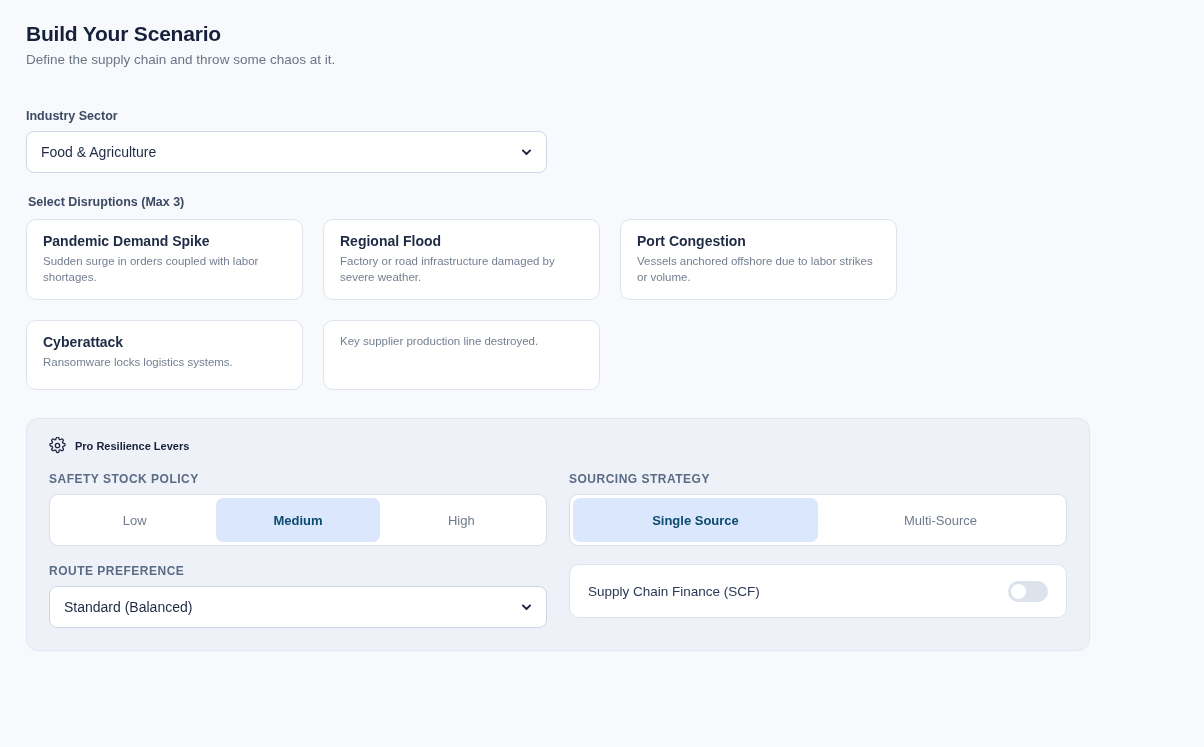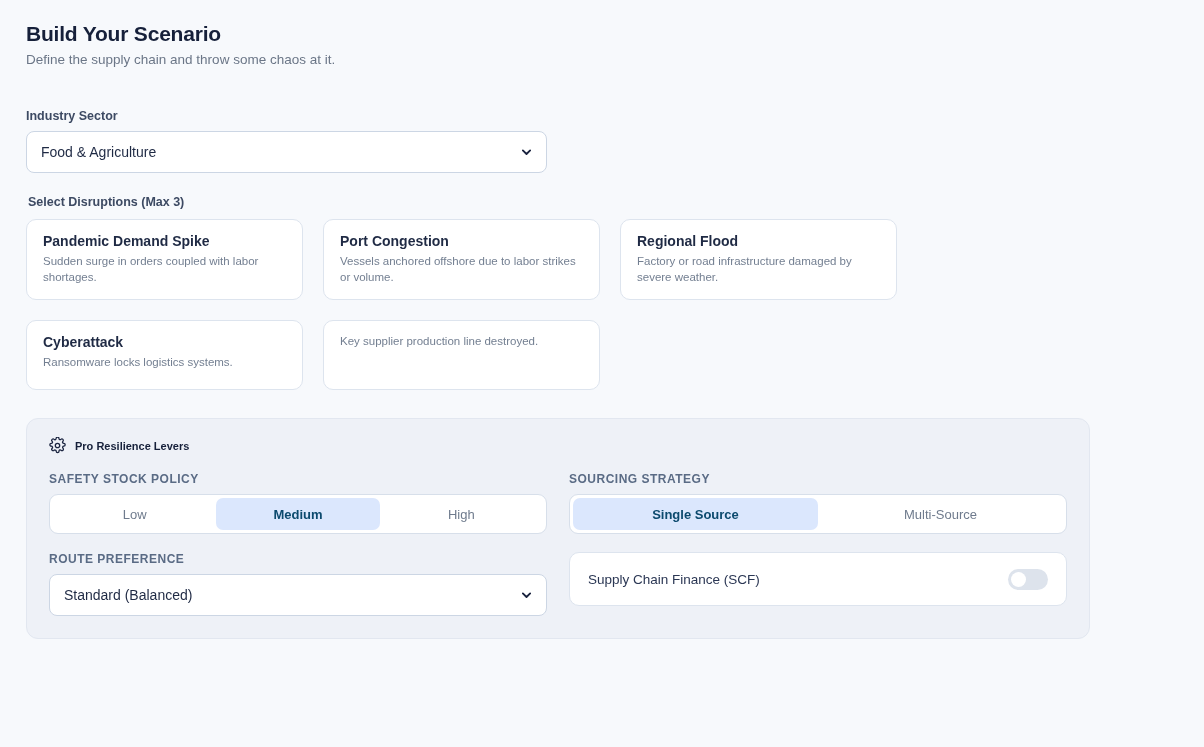--- a/index.html
+++ b/index.html
@@ -62,21 +62,21 @@
   .panel-title { font-size:11px; font-weight:bold; color:#16203a; }
 
   .lever-grid { display:flex; gap:22px; }
   .lever-col { flex:1 1 0; }
   .lever-label {
     font-size:12px; font-weight:bold; color:#5a6b85;
     letter-spacing:0.5px; text-transform:uppercase; margin-bottom:8px;
   }
   .seg {
     display:flex; background:#ffffff; border:1px solid #d7dfea;
-    border-radius:9px; padding:3px; height:40px; align-items:stretch;
+    border-radius:9px; padding:3px; height:52px; align-items:stretch;
   }
   .seg-item {
     flex:1 1 0; display:flex; align-items:center; justify-content:center;
     font-size:13px; color:#6f7b8d; border-radius:7px;
   }
   .seg-item.active { background:#dbe7fd; color:#0c4a6e; font-weight:bold; }
 
   .row2 { display:flex; gap:22px; margin-top:18px; }
   .toggle-card {
     flex:1 1 0; background:#ffffff; border:1px solid #dde4ee; border-radius:10px;
@@ -117,26 +117,26 @@
   </div>
 
   <div class="section-label">Select Disruptions (Max 3)</div>
 
   <div class="cards">
     <div class="card">
       <div class="card-title">Pandemic Demand Spike</div>
       <div class="card-desc">Sudden surge in orders coupled with labor shortages.</div>
     </div>
     <div class="card">
+      <div class="card-title">Regional Flood</div>
+      <div class="card-desc">Factory or road infrastructure damaged by severe weather.</div>
+    </div>
+    <div class="card">
       <div class="card-title">Port Congestion</div>
       <div class="card-desc">Vessels anchored offshore due to labor strikes or volume.</div>
-    </div>
-    <div class="card">
-      <div class="card-title">Regional Flood</div>
-      <div class="card-desc">Factory or road infrastructure damaged by severe weather.</div>
     </div>
     <div class="card">
       <div class="card-title">Cyberattack</div>
       <div class="card-desc">Ransomware locks logistics systems.</div>
     </div>
     <div class="card">
       <div class="card-desc">Key supplier production line destroyed.</div>
     </div>
   </div>
 

